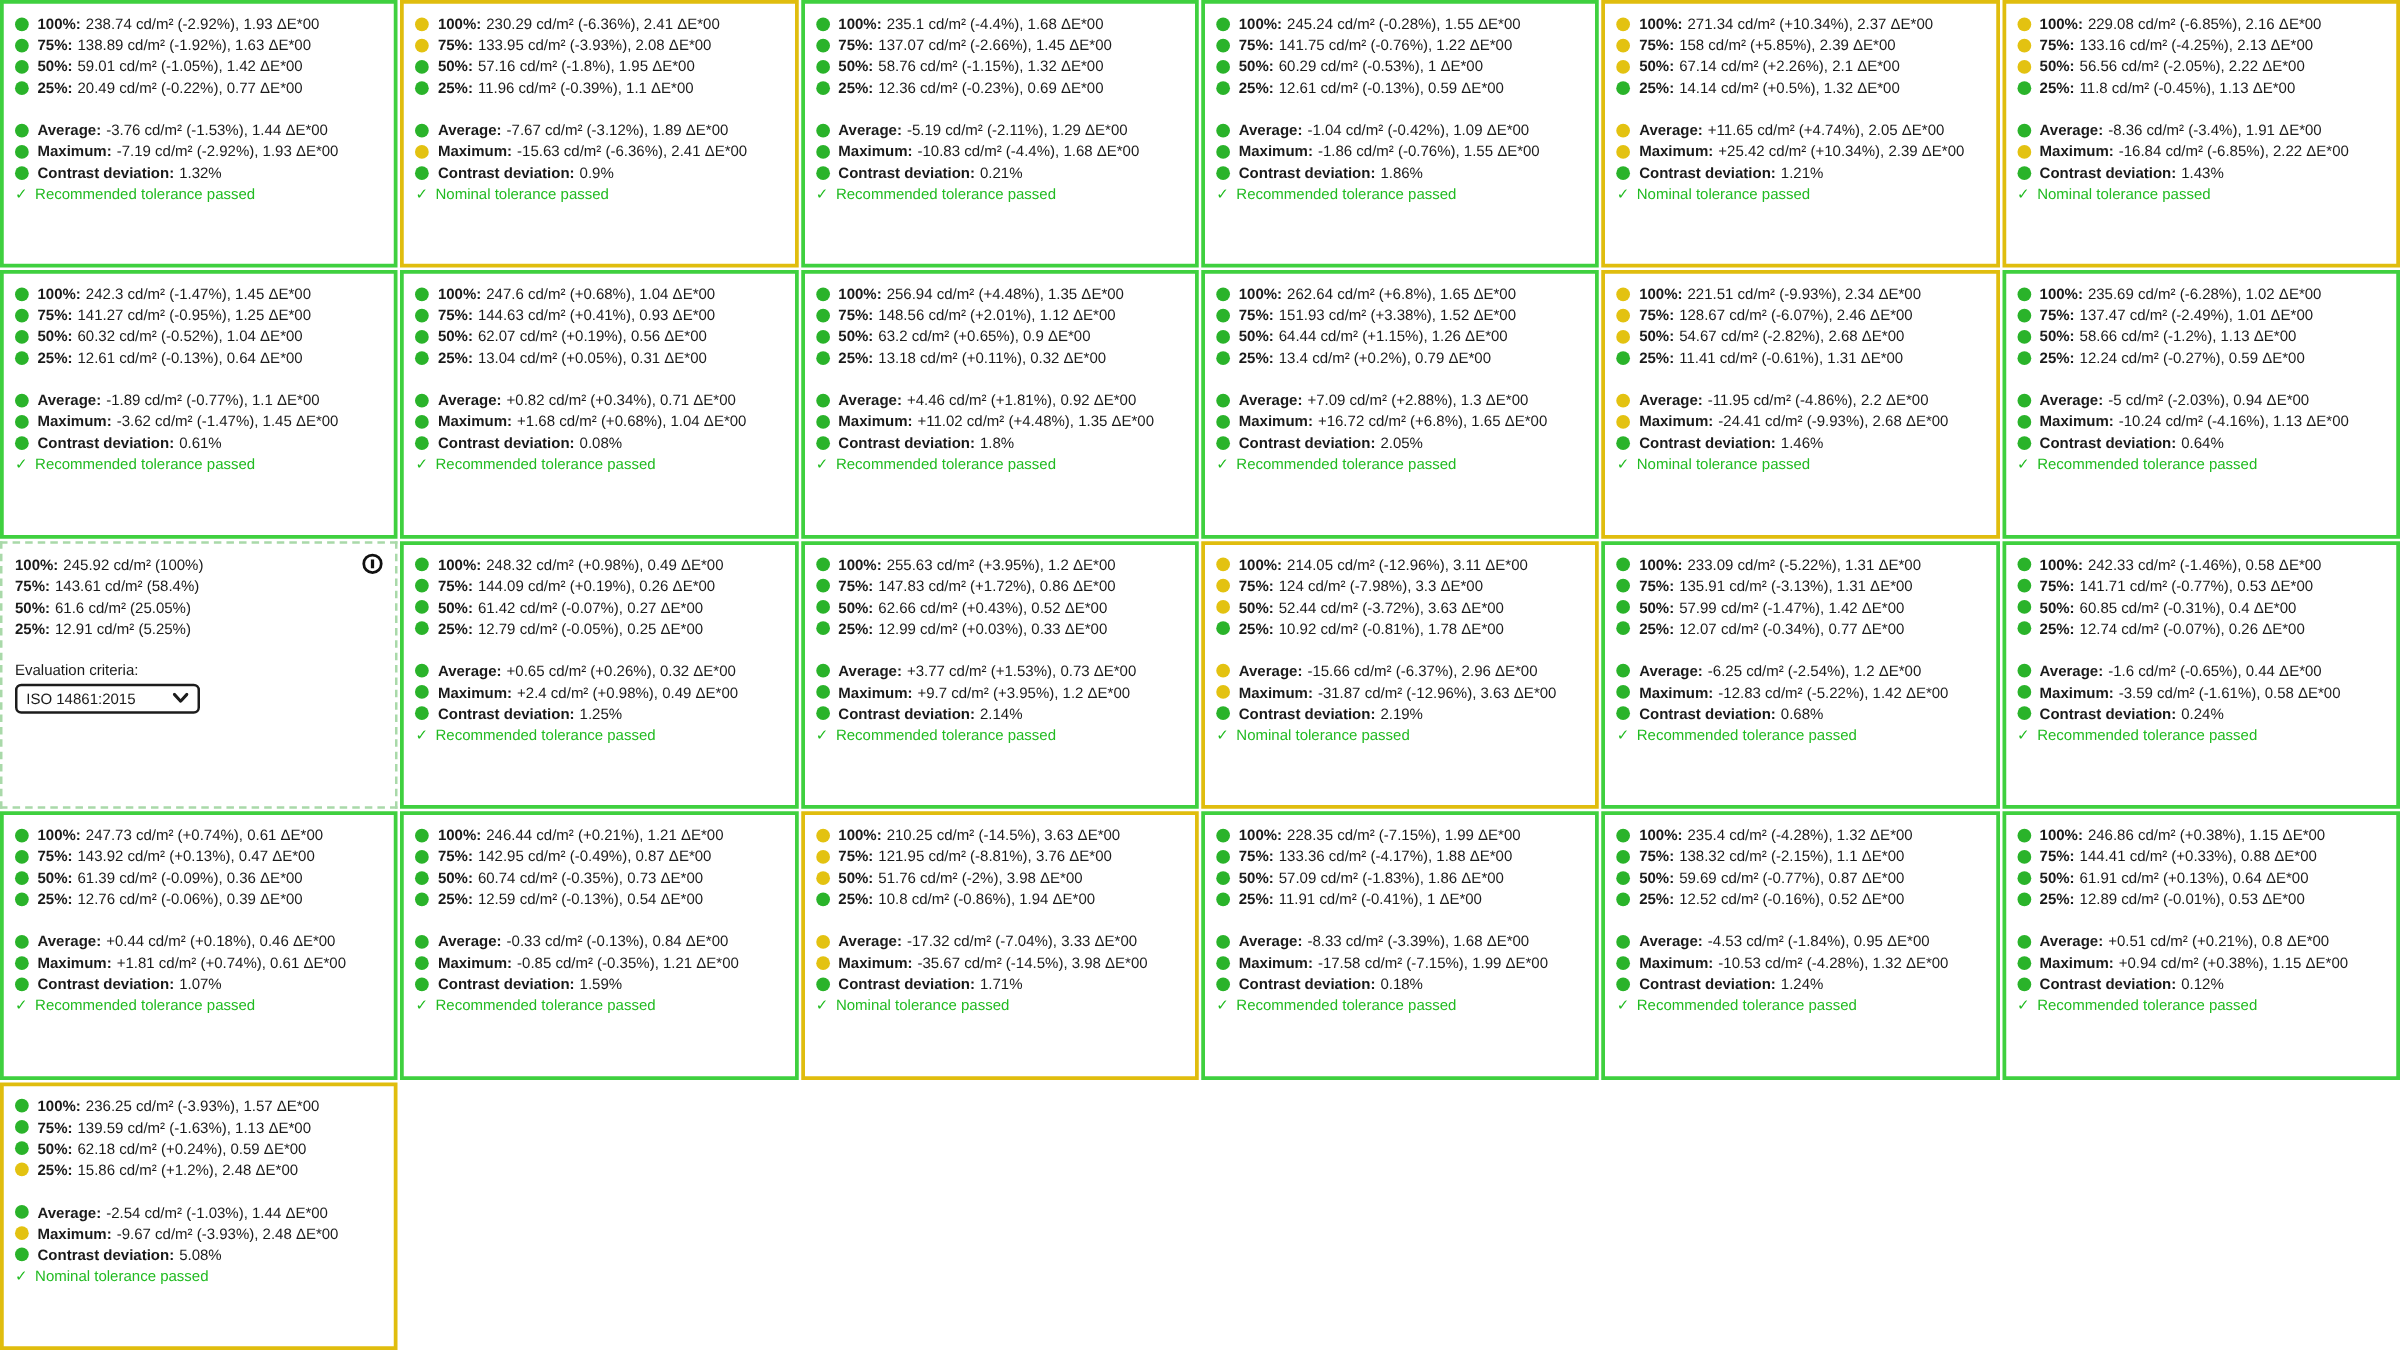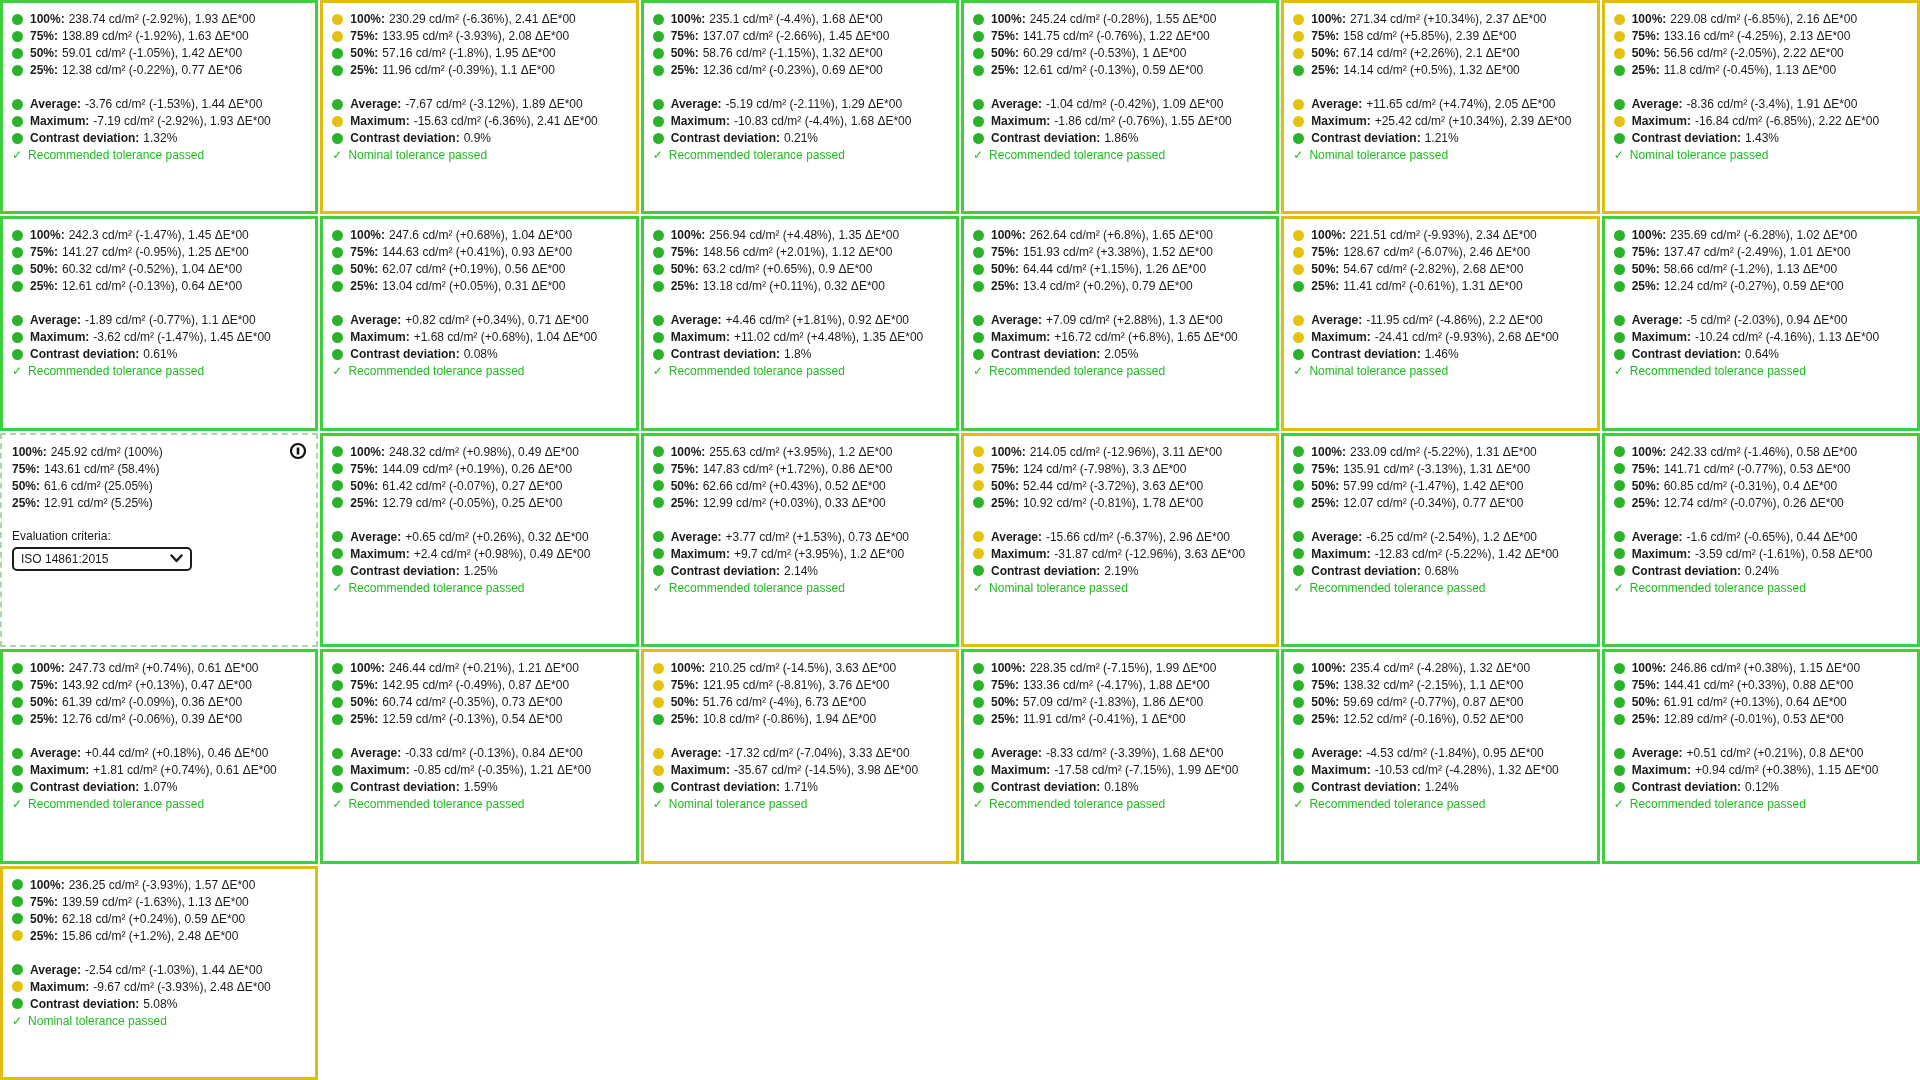--- a/index.html
+++ b/index.html
@@ -43,21 +43,21 @@
   }
   .dot.green  { background: #2ab32a; }
   .dot.yellow { background: #e3c211; }
   .lbl { font-weight: bold; margin-right: 4px; }
   .spacer { height: 16px; }
   .tol { color: #21bb21; }
   .tol .check { margin-right: 6px; font-weight: normal; }
   .eval-label { margin-top: 17px; }
   .selectbox {
     margin-top: 3px;
-    width: 180px; height: 24px;
+    width: 148px; height: 24px;
     border: 2px solid #1c1c1c;
     border-radius: 5px;
     display: flex;
     align-items: center;
     justify-content: space-between;
     padding: 0 7px;
     font-size: 12px;
     color: #1a1a1a;
     background: #ffffff;
     cursor: pointer;
@@ -87,21 +87,21 @@
         <span class="txt">138.89 cd/m² (-1.92%), 1.63 ΔE*00</span>
       </div>
       <div class="line">
         <span class="dot green"></span>
         <span class="lbl">50%:</span>
         <span class="txt">59.01 cd/m² (-1.05%), 1.42 ΔE*00</span>
       </div>
       <div class="line">
         <span class="dot green"></span>
         <span class="lbl">25%:</span>
-        <span class="txt">12.38 cd/m² (-0.22%), 0.77 ΔE*06</span>
+        <span class="txt">20.49 cd/m² (-0.22%), 0.77 ΔE*00</span>
       </div>
       <div class="spacer"></div>
       <div class="line">
         <span class="dot green"></span>
         <span class="lbl">Average:</span>
         <span class="txt">-3.76 cd/m² (-1.53%), 1.44 ΔE*00</span>
       </div>
       <div class="line">
         <span class="dot green"></span>
         <span class="lbl">Maximum:</span>
@@ -913,21 +913,21 @@
         <span class="txt">210.25 cd/m² (-14.5%), 3.63 ΔE*00</span>
       </div>
       <div class="line">
         <span class="dot yellow"></span>
         <span class="lbl">75%:</span>
         <span class="txt">121.95 cd/m² (-8.81%), 3.76 ΔE*00</span>
       </div>
       <div class="line">
         <span class="dot yellow"></span>
         <span class="lbl">50%:</span>
-        <span class="txt">51.76 cd/m² (-4%), 6.73 ΔE*00</span>
+        <span class="txt">51.76 cd/m² (-2%), 3.98 ΔE*00</span>
       </div>
       <div class="line">
         <span class="dot green"></span>
         <span class="lbl">25%:</span>
         <span class="txt">10.8 cd/m² (-0.86%), 1.94 ΔE*00</span>
       </div>
       <div class="spacer"></div>
       <div class="line">
         <span class="dot yellow"></span>
         <span class="lbl">Average:</span>

